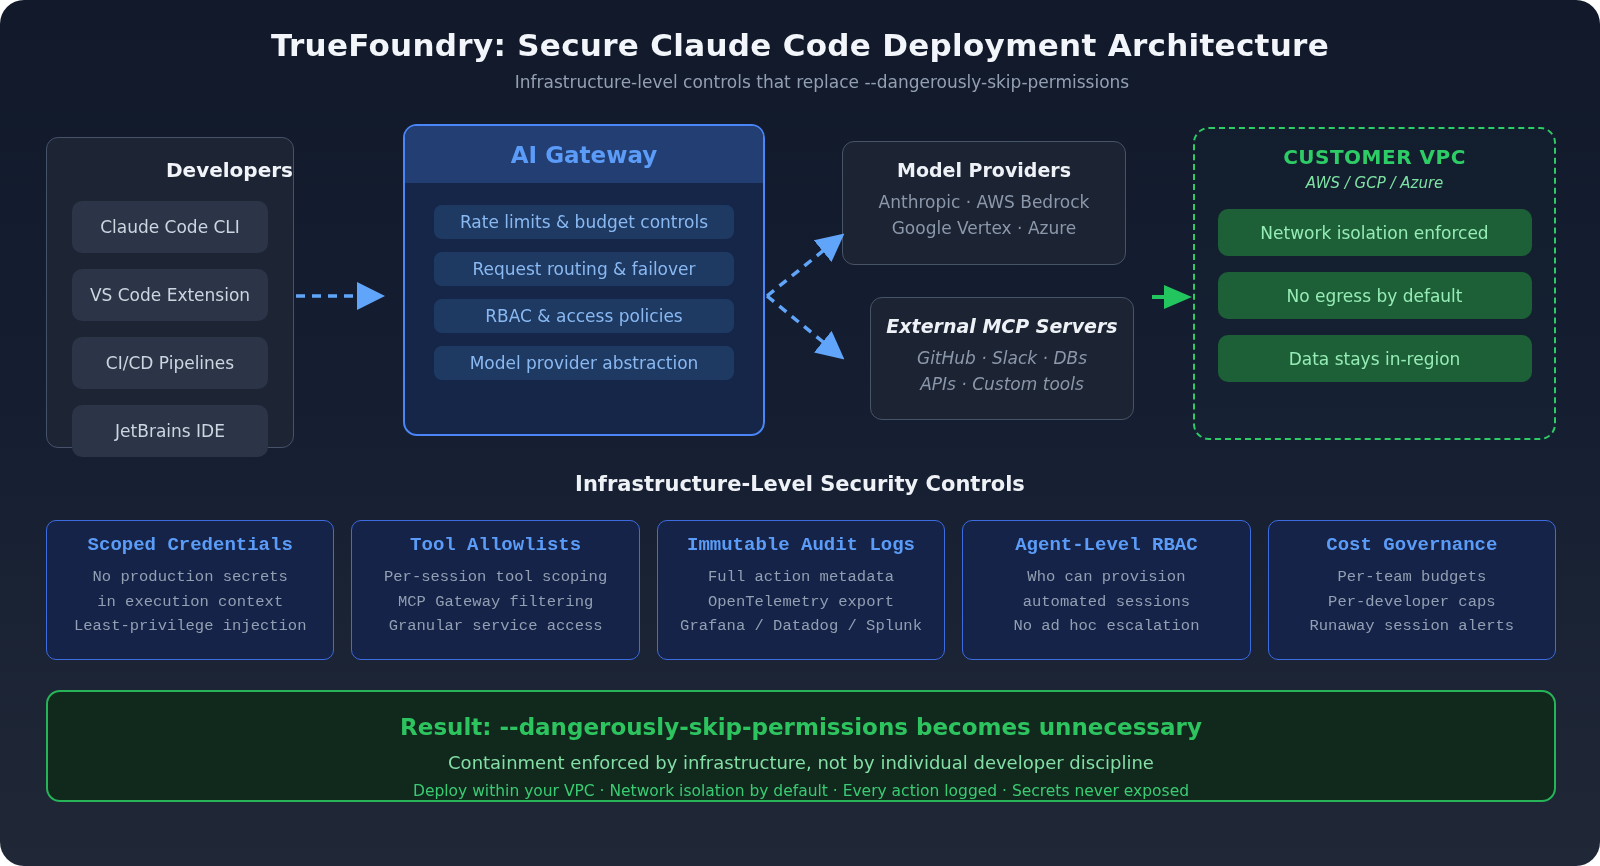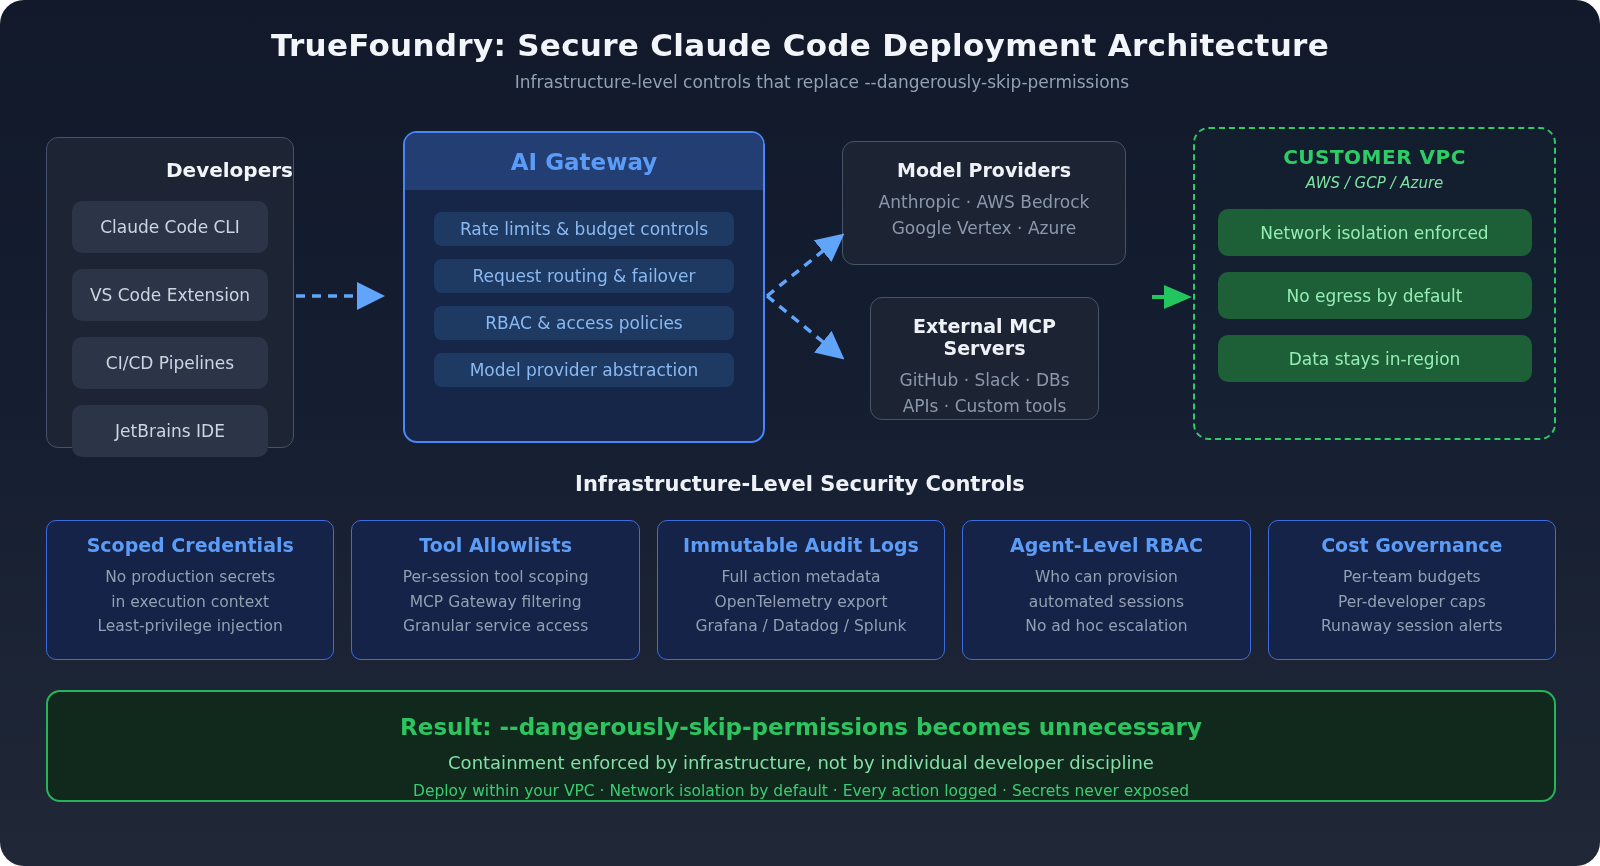--- a/index.html
+++ b/index.html
@@ -28,42 +28,42 @@
   .box-developers .box-title { margin-top: 20px; text-align: right; color: #f1f4f8; font-size: 20px; font-weight: bold; }
   .dev-items { margin-top: 19px; }
   .pill-dev {
     width: 196px; height: 52px; margin: 0 auto 16px auto;
     background: #2b3547; border-radius: 10px;
     display: flex; align-items: center; justify-content: center;
     color: #ccd5e0; font-size: 17px;
   }
 
   .box-gateway {
-    left: 403px; top: 131px; width: 362px; height: 312px;
+    left: 403px; top: 124px; width: 362px; height: 312px;
     background: #152648; border: 2px solid #4a86f7; border-radius: 14px;
   }
   .gateway-header {
     height: 57px; background: #223e73; border-radius: 11px 11px 0 0;
     display: flex; align-items: center; justify-content: center;
     color: #5b9cf8; font-size: 23px; font-weight: bold;
   }
   .gw-items { padding: 22px 29px 0 29px; }
   .pill-gw {
     height: 34px; margin-bottom: 13px;
     background: #1e3a63; border-radius: 8px;
     display: flex; align-items: center; justify-content: center;
     color: #8ab9f2; font-size: 17px;
   }
 
   .box-plain {
     background: #1c2433; border: 1.5px solid #475366;
     padding-top: 17px; text-align: center;
   }
   .box-model { left: 842px; top: 141px; width: 284px; height: 124px; }
-  .box-mcp   { left: 870px; top: 297px; width: 229px; height: 123px; }
+  .box-mcp   { left: 870px; top: 297px; width: 264px; height: 123px; font-style: italic; }
   .box-plain .box-title { color: #eef2f7; font-size: 19px; font-weight: bold; }
   .box-plain .box-lines { margin-top: 8px; color: #8b97aa; font-size: 17px; line-height: 26px; }
 
   .box-vpc {
     left: 1193px; top: 127px; width: 363px; height: 313px;
     border: 2.5px dashed #2ecc66; border-radius: 16px;
     padding-top: 16px; text-align: center; background: rgba(34,197,94,0.02);
   }
   .vpc-title { color: #2ecc66; font-size: 20px; font-weight: bold; letter-spacing: .5px; }
   .vpc-subtitle { margin-top: 5px; color: #7ee2a4; font-size: 15px; font-style: italic; }
@@ -78,21 +78,21 @@
   
   .flow-arrows { position: absolute; left: 0; top: 0; pointer-events: none; }
 
   
   .security-heading {
     position: absolute; top: 472px; left: 0; right: 0; text-align: center;
     color: #eef2f6; font-size: 21px; font-weight: bold;
   }
   .security-row {
     position: absolute; left: 46px; top: 520px; width: 1510px;
-    display: flex; gap: 17px;
+    display: flex; gap: 17px; font-family: Liberation Mono, monospace;
   }
   .sec-card {
     flex: 1; height: 140px;
     background: #152348; border: 1.5px solid #3c6ce0; border-radius: 10px;
     padding-top: 13px; text-align: center;
   }
   .sec-card .sec-title { color: #5b9cf8; font-size: 19px; font-weight: bold; }
   .sec-card .sec-lines { margin-top: 9px; color: #939fb2; font-size: 15.5px; line-height: 24.5px; }
 
   

